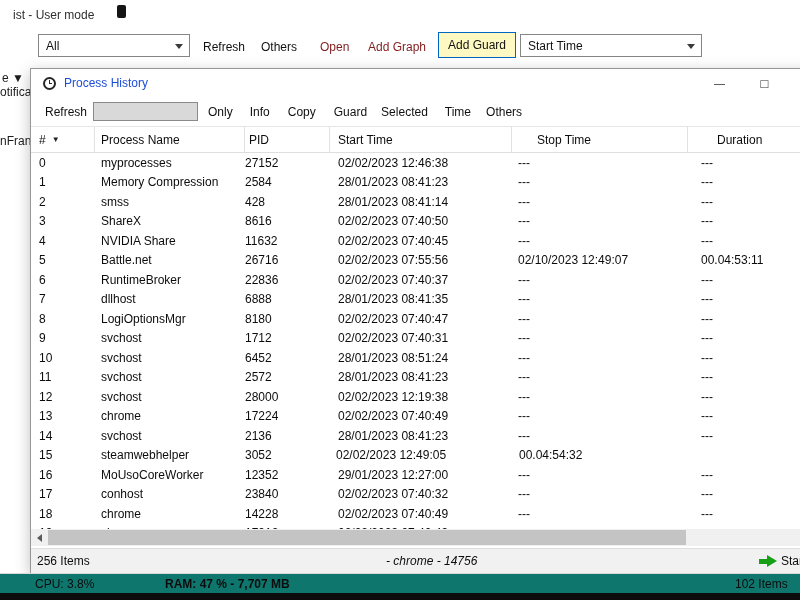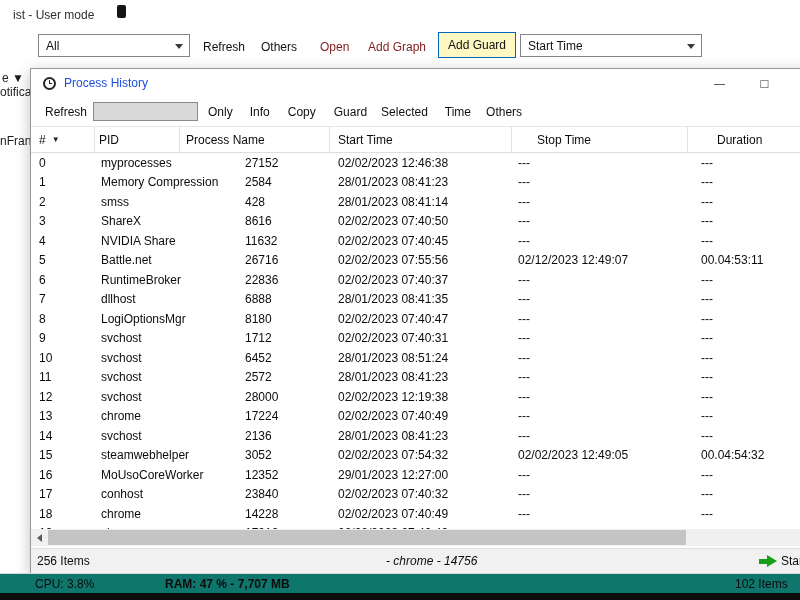--- a/index.html
+++ b/index.html
@@ -151,22 +151,22 @@
     <span class="ct-btn m-selected">Selected</span>
     <span class="ct-btn m-last">Time</span>
     <span class="ct-btn m-others2">Others</span>
   </div>
 
   <div class="cw-header">
     <div class="hcell h-idx">
       <span>#</span>
       <span class="sort-ico">▼</span>
     </div>
+    <div class="hcell h-name">Process Name</div>
     <div class="hcell h-pid">PID</div>
-    <div class="hcell h-name">Process Name</div>
     <div class="hcell h-start">Start Time</div>
     <div class="hcell h-stop">Stop Time</div>
     <div class="hcell h-dur">Duration</div>
   </div>
 
   <div class="cw-body">
       <div class="row">
     <div class="cell c-idx">0</div>
     <div class="cell c-name">myprocesses</div>
     <div class="cell c-pid">27152</div>
@@ -204,21 +204,21 @@
     <div class="cell c-pid">11632</div>
     <div class="cell c-start">02/02/2023 07:40:45</div>
     <div class="cell c-stop">---</div>
     <div class="cell c-dur">---</div>
   </div>
       <div class="row">
     <div class="cell c-idx">5</div>
     <div class="cell c-name">Battle.net</div>
     <div class="cell c-pid">26716</div>
     <div class="cell c-start">02/02/2023 07:55:56</div>
-    <div class="cell c-stop">02/12/2023 12:49:07</div>
+    <div class="cell c-stop">02/10/2023 12:49:07</div>
     <div class="cell c-dur">00.04:53:11</div>
   </div>
       <div class="row">
     <div class="cell c-idx">6</div>
     <div class="cell c-name">RuntimeBroker</div>
     <div class="cell c-pid">22836</div>
     <div class="cell c-start">02/02/2023 07:40:37</div>
     <div class="cell c-stop">---</div>
     <div class="cell c-dur">---</div>
   </div>
@@ -283,21 +283,20 @@
     <div class="cell c-name">svchost</div>
     <div class="cell c-pid">2136</div>
     <div class="cell c-start">28/01/2023 08:41:23</div>
     <div class="cell c-stop">---</div>
     <div class="cell c-dur">---</div>
   </div>
       <div class="row">
     <div class="cell c-idx">15</div>
     <div class="cell c-name">steamwebhelper</div>
     <div class="cell c-pid">3052</div>
-    <div class="cell c-start">02/02/2023 07:54:32</div>
     <div class="cell c-stop">02/02/2023 12:49:05</div>
     <div class="cell c-dur">00.04:54:32</div>
   </div>
       <div class="row">
     <div class="cell c-idx">16</div>
     <div class="cell c-name">MoUsoCoreWorker</div>
     <div class="cell c-pid">12352</div>
     <div class="cell c-start">29/01/2023 12:27:00</div>
     <div class="cell c-stop">---</div>
     <div class="cell c-dur">---</div>

